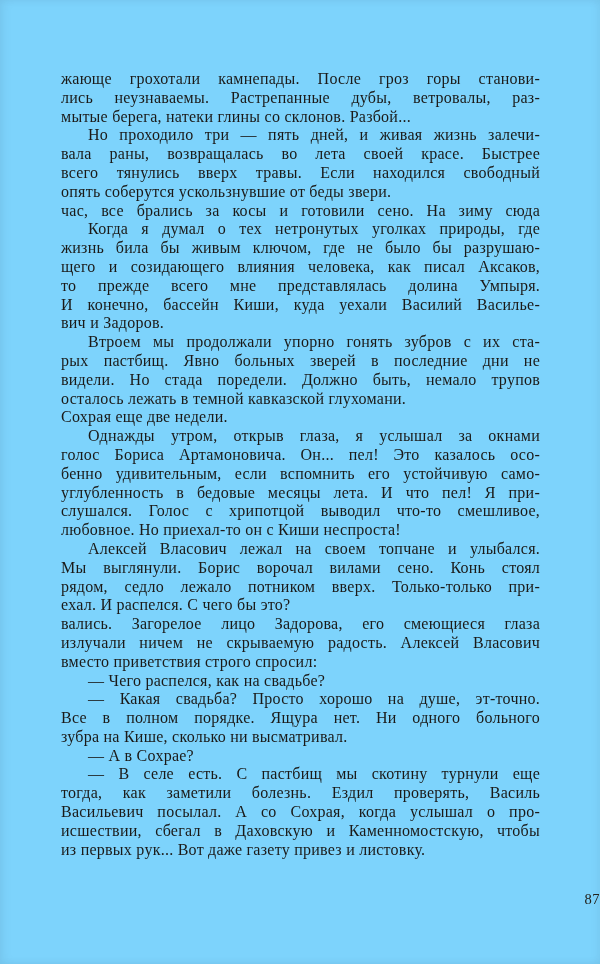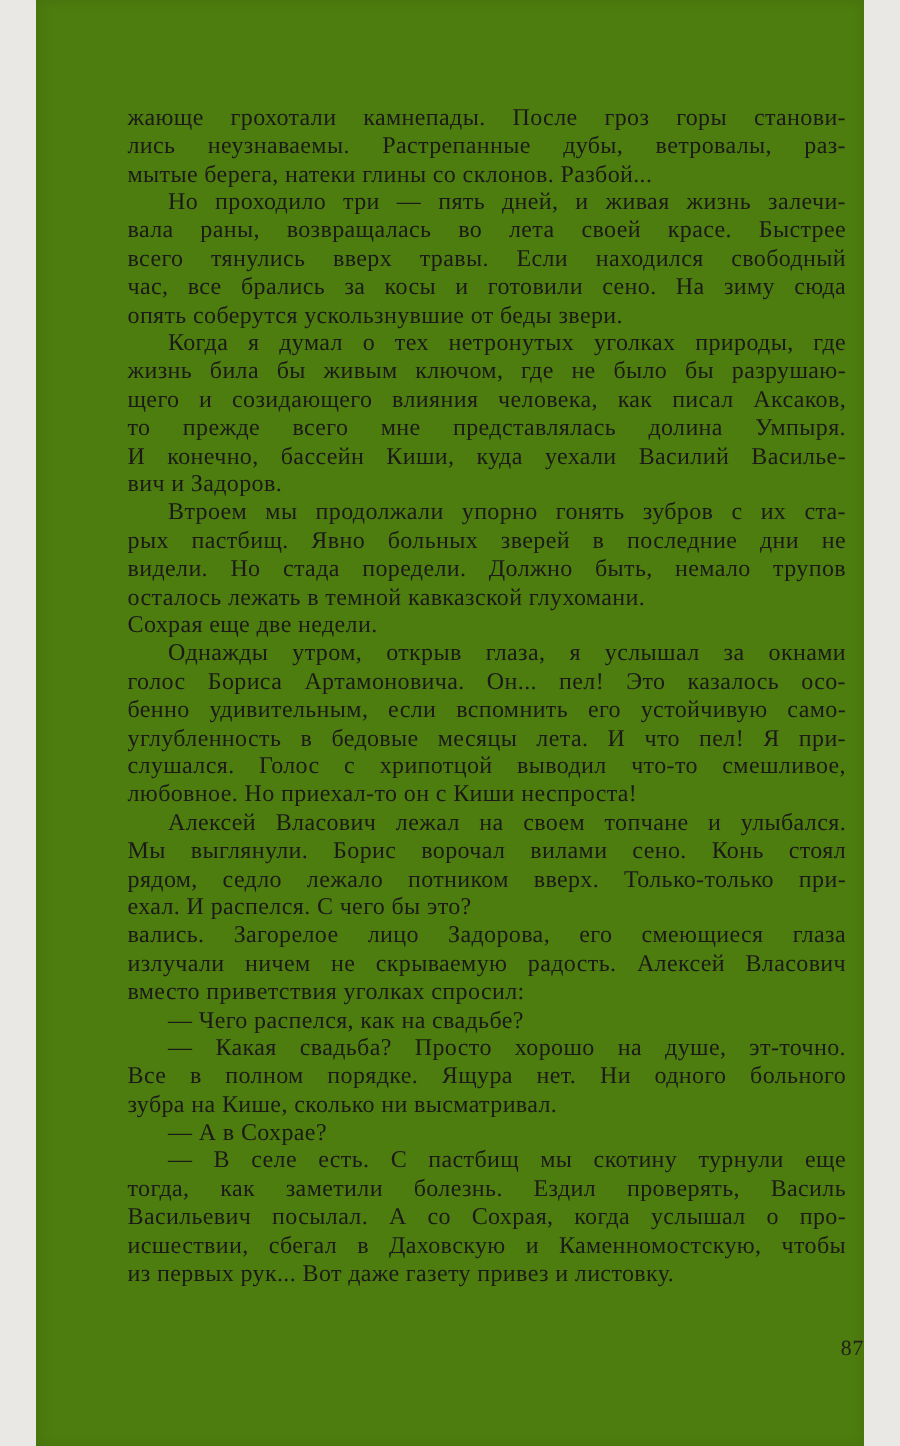--- a/index.html
+++ b/index.html
@@ -3,24 +3,24 @@
 <meta charset="utf-8">
 <style>
   html, body {
     margin: 0;
     padding: 0;
     background: #e9e8e4;
     font-family: "Liberation Serif", "DejaVu Serif", serif;
   }
   .book-page {
     position: relative;
-    width: 552px;
+    width: 600px;
     height: 964px;
     margin: 0 auto;
-    background: #4d7c0f;
+    background: #7dd3fc;
     box-shadow: inset 4px 0 10px rgba(0,0,0,0.05), inset -3px 0 8px rgba(0,0,0,0.04);
     overflow: hidden;
   }
   .page-text {
     position: absolute;
     left: 61px;
     top: 70px;
     width: 479px;
     font-size: 16px;
     line-height: 18.8px;
@@ -54,22 +54,22 @@
 <body>
 
 <div class="book-page">
   <div class="page-text">
       <div class="line">жающе грохотали камнепады. После гроз горы станови-</div>
       <div class="line">лись неузнаваемы. Растрепанные дубы, ветровалы, раз-</div>
       <div class="line last">мытые берега, натеки глины со склонов. Разбой...</div>
       <div class="line indent">Но проходило три — пять дней, и живая жизнь залечи-</div>
       <div class="line">вала раны, возвращалась во лета своей красе. Быстрее</div>
       <div class="line">всего тянулись вверх травы. Если находился свободный</div>
+      <div class="line last">опять соберутся ускользнувшие от беды звери.</div>
       <div class="line">час, все брались за косы и готовили сено. На зиму сюда</div>
-      <div class="line last">опять соберутся ускользнувшие от беды звери.</div>
       <div class="line indent">Когда я думал о тех нетронутых уголках природы, где</div>
       <div class="line">жизнь била бы живым ключом, где не было бы разрушаю-</div>
       <div class="line">щего и созидающего влияния человека, как писал Аксаков,</div>
       <div class="line">то прежде всего мне представлялась долина Умпыря.</div>
       <div class="line">И конечно, бассейн Киши, куда уехали Василий Василье-</div>
       <div class="line last">вич и Задоров.</div>
       <div class="line indent">Втроем мы продолжали упорно гонять зубров с их ста-</div>
       <div class="line">рых пастбищ. Явно больных зверей в последние дни не</div>
       <div class="line">видели. Но стада поредели. Должно быть, немало трупов</div>
       <div class="line last">осталось лежать в темной кавказской глухомани.</div>
@@ -79,21 +79,21 @@
       <div class="line">бенно удивительным, если вспомнить его устойчивую само-</div>
       <div class="line">углубленность в бедовые месяцы лета. И что пел! Я при-</div>
       <div class="line">слушался. Голос с хрипотцой выводил что-то смешливое,</div>
       <div class="line last">любовное. Но приехал-то он с Киши неспроста!</div>
       <div class="line indent">Алексей Власович лежал на своем топчане и улыбался.</div>
       <div class="line">Мы выглянули. Борис ворочал вилами сено. Конь стоял</div>
       <div class="line">рядом, седло лежало потником вверх. Только-только при-</div>
       <div class="line last">ехал. И распелся. С чего бы это?</div>
       <div class="line">вались. Загорелое лицо Задорова, его смеющиеся глаза</div>
       <div class="line">излучали ничем не скрываемую радость. Алексей Власович</div>
-      <div class="line last">вместо приветствия уголках спросил:</div>
+      <div class="line last">вместо приветствия строго спросил:</div>
       <div class="line last indent">— Чего распелся, как на свадьбе?</div>
       <div class="line indent">— Какая свадьба? Просто хорошо на душе, эт-точно.</div>
       <div class="line">Все в полном порядке. Ящура нет. Ни одного больного</div>
       <div class="line last">зубра на Кише, сколько ни высматривал.</div>
       <div class="line last indent">— А в Сохрае?</div>
       <div class="line indent">— В селе есть. С пастбищ мы скотину турнули еще</div>
       <div class="line">тогда, как заметили болезнь. Ездил проверять, Василь</div>
       <div class="line">Васильевич посылал. А со Сохрая, когда услышал о про-</div>
       <div class="line">исшествии, сбегал в Даховскую и Каменномостскую, чтобы</div>
       <div class="line last">из первых рук... Вот даже газету привез и листовку.</div>

